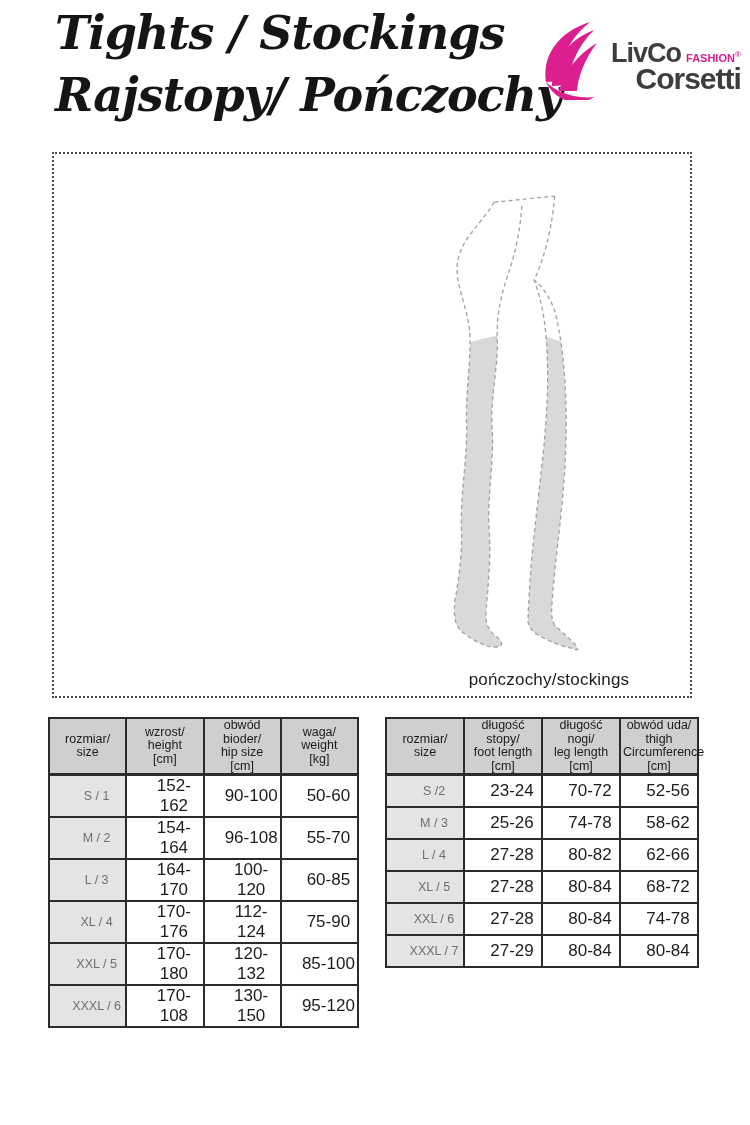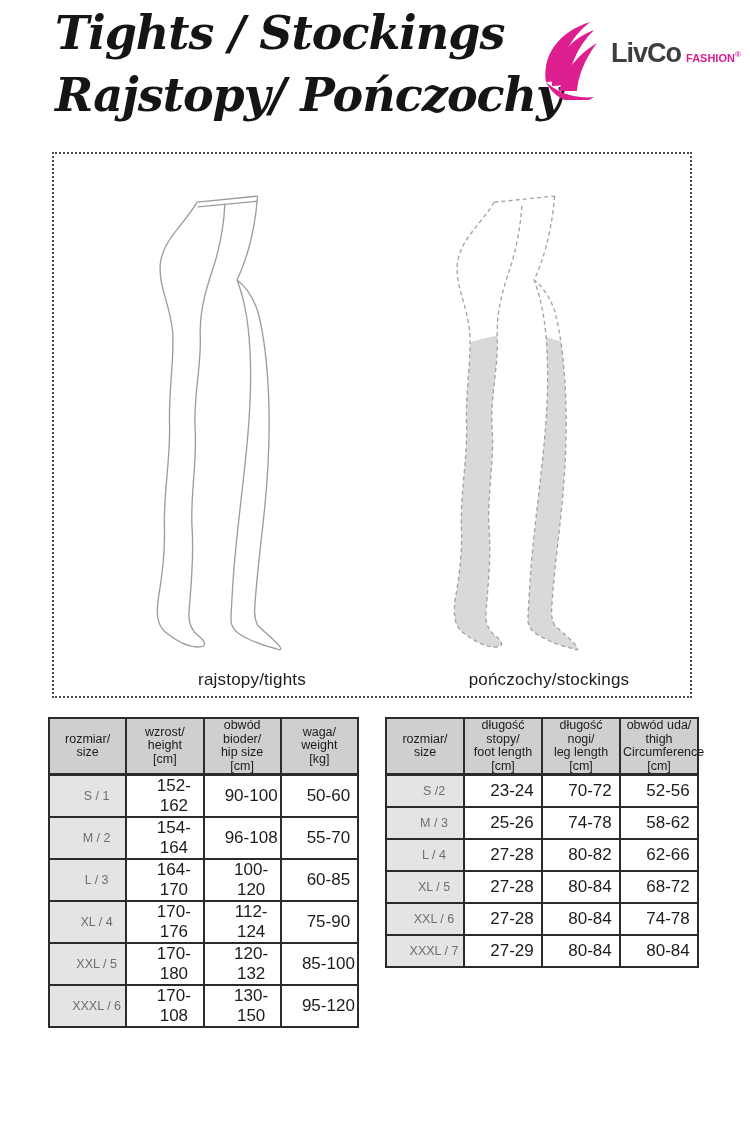--- a/index.html
+++ b/index.html
@@ -70,36 +70,26 @@
     <path d="M6,62 C2,36 18,12 50,2 C28,20 20,40 20,61 Z" fill="#dc1e8e"></path>
     <path d="M12,66 C12,42 28,20 54,10 C36,28 29,48 29,65 Z" fill="#dc1e8e"></path>
     <path d="M19,71 C24,52 38,34 57,23 C44,40 38,57 37,71 Z" fill="#dc1e8e"></path>
     <path d="M6,62 C18,73 35,79 54,77 C37,88 15,81 6,62 Z" fill="#dc1e8e"></path>
   </svg>
   <div class="logo-text">
     <div class="logo-row1">
       <span class="logo-livco">LivCo</span>
       <span class="logo-fashion"><span>FASHION</span><span class="logo-reg">®</span></span>
     </div>
+    <div class="logo-corsetti">Corsetti</div>
   </div>
 </div>
 
 <div class="diagram-box">
 
-  <div class="figure-col left">
-    <svg width="195" height="466" viewBox="0 0 190 455">
-
-      <path class="outline-solid" d="M41,8 C28,30 8,44 5,68 C3,90 14,106 17,134 C19,160 13,190 14,225 C15,258 8,292 9,325 C10,355 6,378 3,395 C1,410 2,420 9,427 C20,436 34,444 45,442 C50,441 49,437 43,432 C36,427 32,420 33,408 C35,382 38,356 36,326 C34,295 41,262 39,230 C37,198 45,170 44,140 C43,114 50,92 56,74 C62,56 67,32 68,10"></path>
-
-      <path class="outline-solid" d="M100,2 C98,28 92,58 80,84 C88,106 92,128 93,165 C94,200 91,235 87,270 C83,308 78,345 76,378 C75,395 74,408 74,416 C74,424 80,429 90,434 C100,439 110,442 118,444 C122,446 124,445 121,441 C115,434 107,428 100,421 C98,417 97,414 97,408 C98,384 102,352 106,315 C110,278 112,240 111,205 C110,172 107,140 100,114 C95,100 88,90 80,84"></path>
-
-      <path class="outline-solid" d="M41,8 L100,2 M41.5,12.5 L100,7"></path>
-    </svg>
-    <div class="figure-label">rajstopy/tights</div>
-  </div>
 
   <div class="figure-col right">
     <svg width="195" height="466" viewBox="0 0 190 455">
       <defs>
         <clipPath id="legs-clip">
           <path d="M41,8 C28,30 8,44 5,68 C3,90 14,106 17,134 C19,160 13,190 14,225 C15,258 8,292 9,325 C10,355 6,378 3,395 C1,410 2,420 9,427 C20,436 34,444 45,442 C50,441 49,437 43,432 C36,427 32,420 33,408 C35,382 38,356 36,326 C34,295 41,262 39,230 C37,198 45,170 44,140 C43,114 50,92 56,74 C62,56 67,32 68,10 Z"></path>
           <path d="M100,2 C98,28 92,58 80,84 C88,106 92,128 93,165 C94,200 91,235 87,270 C83,308 78,345 76,378 C75,395 74,408 74,416 C74,424 80,429 90,434 C100,439 110,442 118,444 C122,446 124,445 121,441 C115,434 107,428 100,421 C98,417 97,414 97,408 C98,384 102,352 106,315 C110,278 112,240 111,205 C110,172 107,140 100,114 C95,100 88,90 80,84 Z"></path>
         </clipPath>
       </defs>
 

